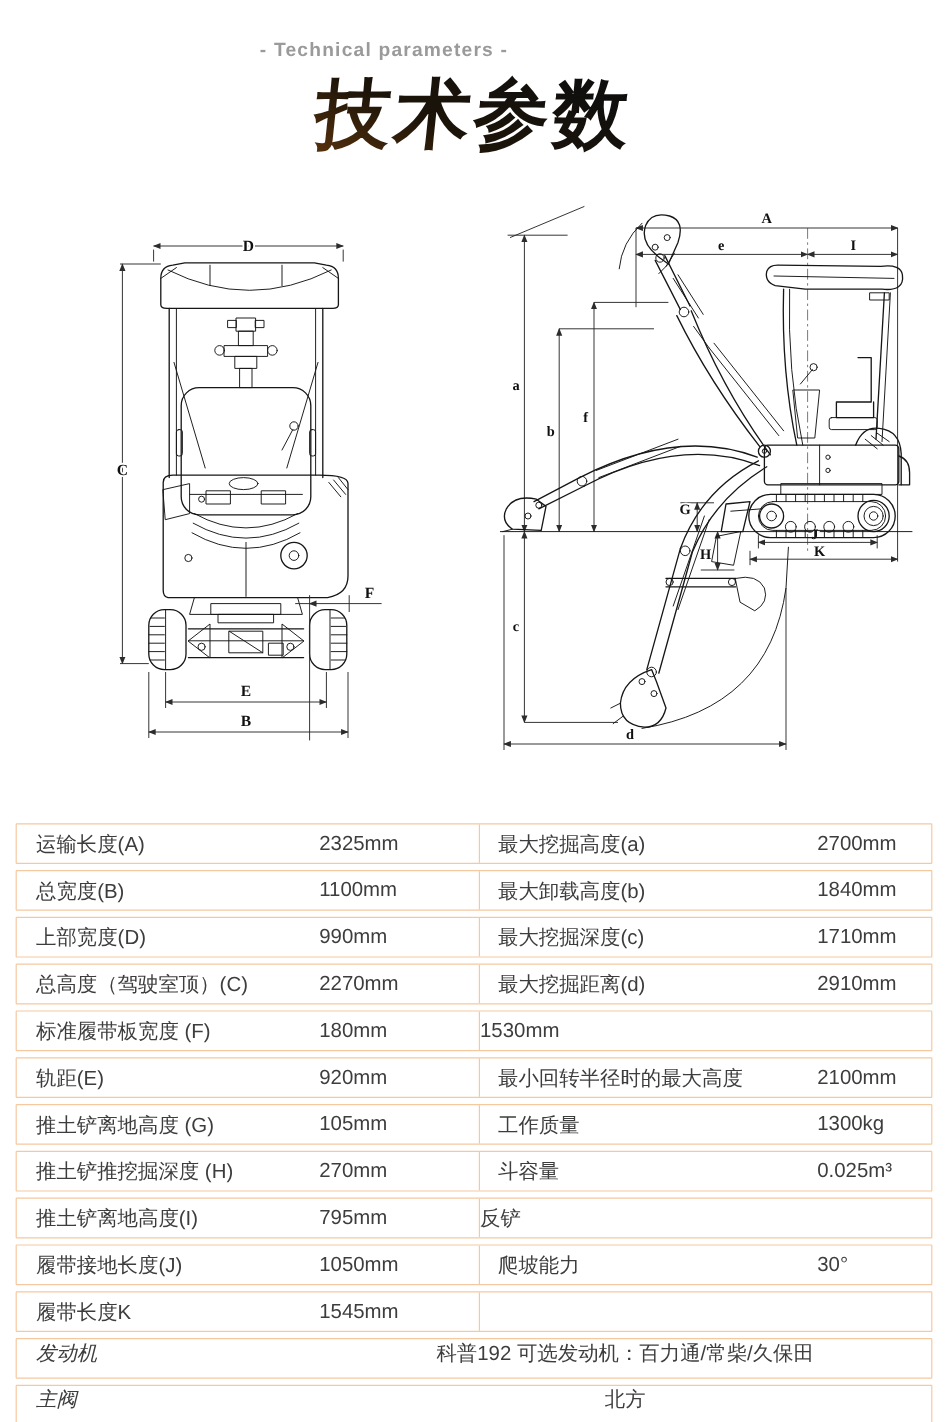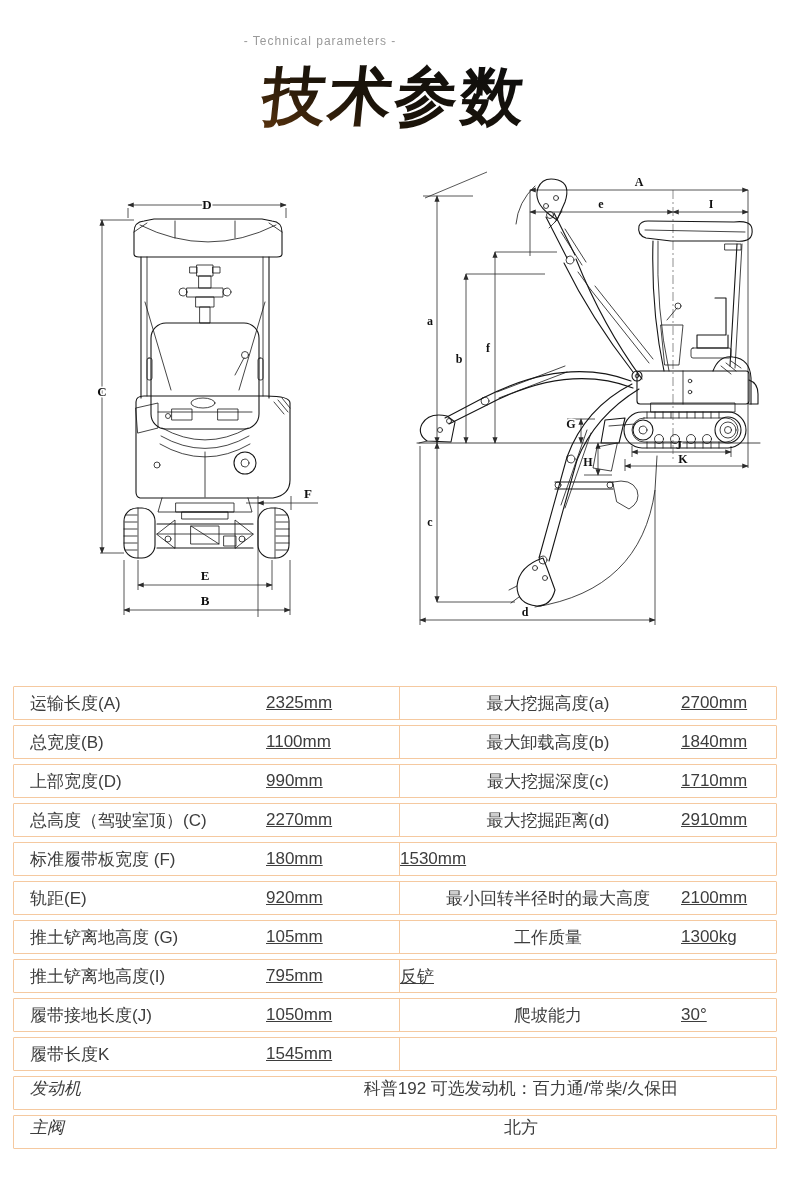--- a/index.html
+++ b/index.html
@@ -10,21 +10,21 @@
   html,body{margin:0;padding:0;}
   body{
     width:790px;height:1185px;position:relative;background:#ffffff;overflow:hidden;
     font-family:"Liberation Sans","DejaVu Sans",sans-serif;
   }
   *{box-sizing:border-box;}
 
   
   .eyebrow{
     position:absolute;top:34px;left:0;width:640px;text-align:center;
-    font-size:12px;letter-spacing:1px;color:var(--eyebrow);font-weight:400;
+    font-size:16px;letter-spacing:1px;color:var(--eyebrow);font-weight:700;
   }
   .big-title{
     position:absolute;top:56px;left:0;width:790px;text-align:center;
     font-size:63px;line-height:80px;font-weight:bold;letter-spacing:3px;
     transform:skewX(-6deg);
     background:linear-gradient(205deg,#0e0e0e 32%,#1c1409 55%,#5c340d 72%,#c06a15 86%,#f8a43c 97%);
     -webkit-background-clip:text;background-clip:text;
     color:transparent;
   }
 
@@ -44,22 +44,22 @@
   .spec-table{position:absolute;left:13px;top:686px;width:764px;}
   .row{
     height:34px;border:1px solid var(--row-border);border-radius:1px;
     display:flex;margin-bottom:5px;background:#fff;align-items:stretch;
   }
   .half{display:flex;align-items:center;min-width:0;}
   .half.left{width:385px;}
   .half.right{flex:1;border-left:1px solid var(--row-border);}
   .cell{font-size:17px;color:var(--txt);white-space:nowrap;overflow:hidden;}
   .l-label{width:252px;padding-left:16px;}
-  .r-label{width:281px;padding-left:15px;text-align:center;}
-  .l-value,.r-value{flex:1;text-decoration:underline;}
+  .r-label{width:281px;padding-left:15px;}
+  .l-value,.r-value{flex:1;}
   .row.full .f-label{width:252px;padding-left:16px;font-style:italic;}
   .row.full .f-value{flex:1;text-align:center;}
 </style>
 </head>
 <body>
 
 <div class="eyebrow">- Technical parameters -</div>
 <div class="big-title">技术参数</div>
 
 <svg id="front-svg" class="draw" width="320" height="480" viewBox="0 0 320 480" xmlns="http://www.w3.org/2000/svg">
@@ -411,20 +411,30 @@
       <div class="cell l-label">推土铲离地高度 (G)</div>
       <div class="cell l-value">105mm</div>
     </div>
     <div class="half right">
       <div class="cell r-label">工作质量</div>
       <div class="cell r-value">1300kg</div>
     </div>
   </div>
     <div class="row">
     <div class="half left">
+      <div class="cell l-label">推土铲推挖掘深度 (H)</div>
+      <div class="cell l-value">270mm</div>
+    </div>
+    <div class="half right">
+      <div class="cell r-label">斗容量</div>
+      <div class="cell r-value">0.025m³</div>
+    </div>
+  </div>
+    <div class="row">
+    <div class="half left">
       <div class="cell l-label">推土铲离地高度(I)</div>
       <div class="cell l-value">795mm</div>
     </div>
     <div class="half right">
       <div class="cell r-value">反铲</div>
     </div>
   </div>
     <div class="row">
     <div class="half left">
       <div class="cell l-label">履带接地长度(J)</div>

